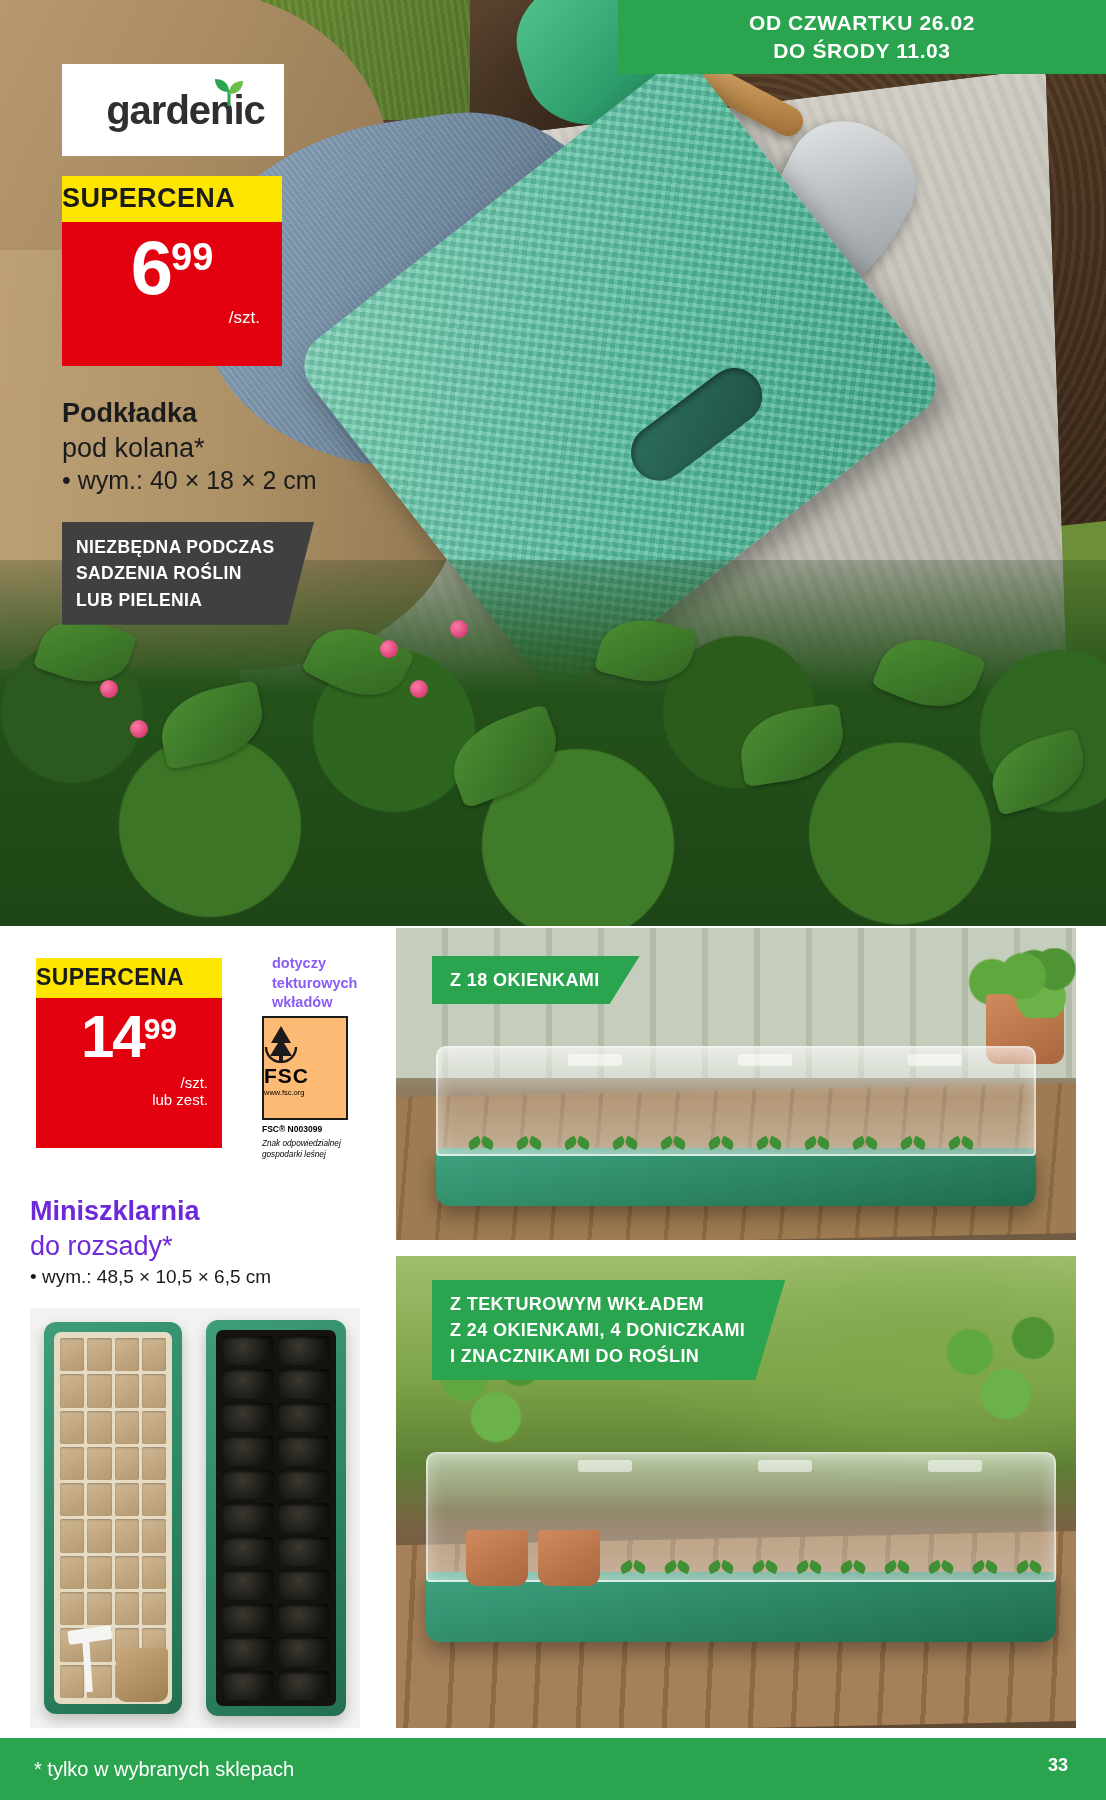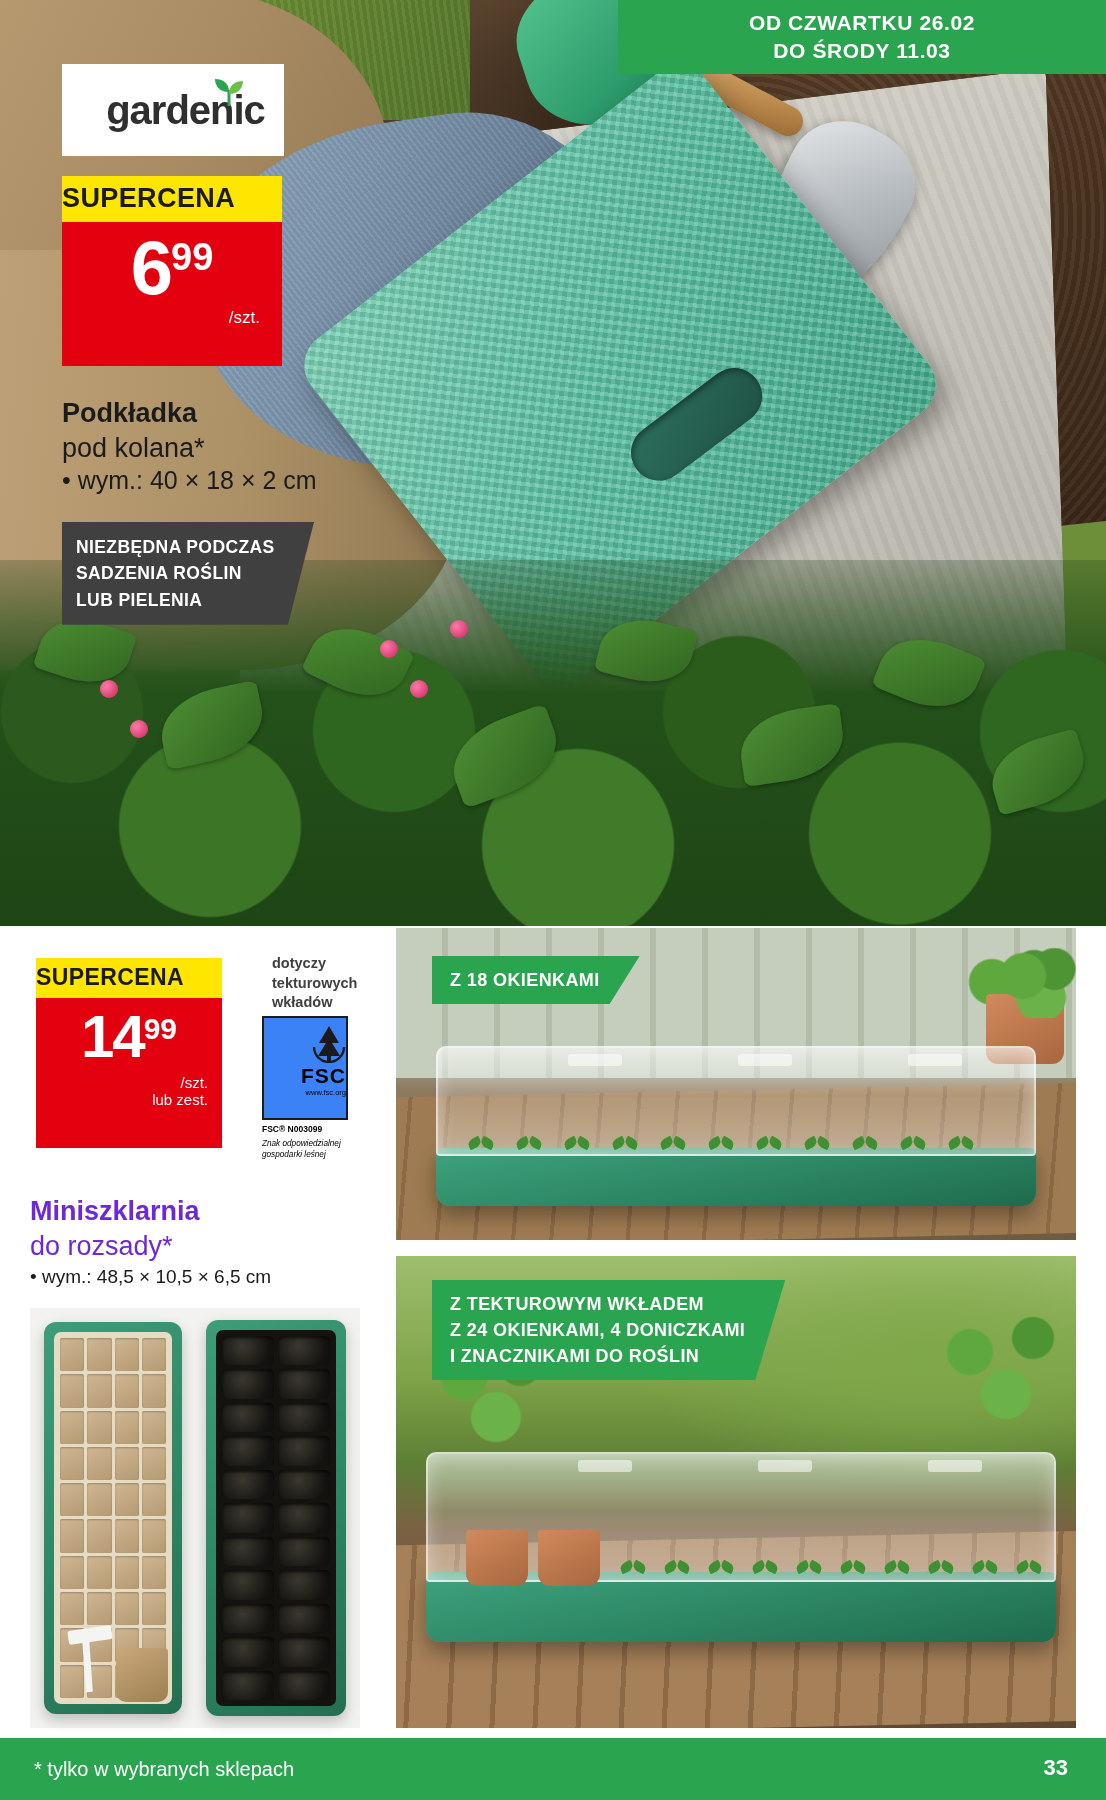--- a/index.html
+++ b/index.html
@@ -232,29 +232,29 @@
   .price-block.p2 .supercena { font-size: 23px; padding: 6px 0 7px; }
   .price-block.p2 .price-row { height: 118px; padding-top: 12px; }
   .price-block.p2 .price-int { font-size: 60px; }
   .price-block.p2 .price-dec { font-size: 30px; margin-top: 4px; }
   .price-block.p2 .price-unit { right: 14px; bottom: 8px; font-size: 15px; }
 
   
   .fsc-note {
     position: absolute; left: 272px; top: 28px;
     width: 120px;
-    font-size: 14.5px; font-weight: bold; color: #404040; line-height: 1.35;
+    font-size: 14.5px; font-weight: bold; color: #8b5cf6; line-height: 1.35;
   }
   .fsc-logo {
     position: absolute; left: 262px; top: 90px;
     width: 86px; height: 104px;
     border: 2.5px solid #1b1b1b;
-    display: flex; flex-direction: column; align-items: flex-end; justify-content: flex-start;
+    display: flex; flex-direction: column; align-items: flex-start; justify-content: flex-start;
     padding-top: 5px;
-    background: #3b82f6;
+    background: #fdba74;
   }
   .fsc-tree { width: 34px; height: 40px; }
   .fsc-word { font-size: 21px; font-weight: bold; letter-spacing: 1px; margin-top: 1px; }
   .fsc-url { font-size: 7.5px; }
   .fsc-code { position: absolute; left: 262px; top: 198px; font-size: 8.5px; font-weight: bold; }
   .fsc-desc { position: absolute; left: 262px; top: 212px; width: 100px; font-size: 8.2px; line-height: 1.35; font-style: italic; }
 
   .prod2-name {
     position: absolute; left: 30px; top: 268px;
     font-size: 27px; font-weight: bold; color: #6d28d9; line-height: 1.3;
@@ -395,21 +395,21 @@
   .footer {
     position: absolute; left: 0; bottom: 0; width: 1106px; height: 62px;
     background: #2aa44f; color: #fff;
   }
   .footer-note {
     position: absolute; left: 34px; top: 20px;
     font-size: 20px;
   }
   .page-num {
     position: absolute; right: 38px; top: 17px;
-    font-size: 22px; font-weight: bold; margin-left: 34px;
+    font-size: 18px; font-weight: bold; margin-left: 34px;
   }
 </style>
 </head>
 <body>
 
 <div class="page">
 
   <div class="hero">
     <div class="hero-bg"></div>
     <div class="grass-tl"></div>

